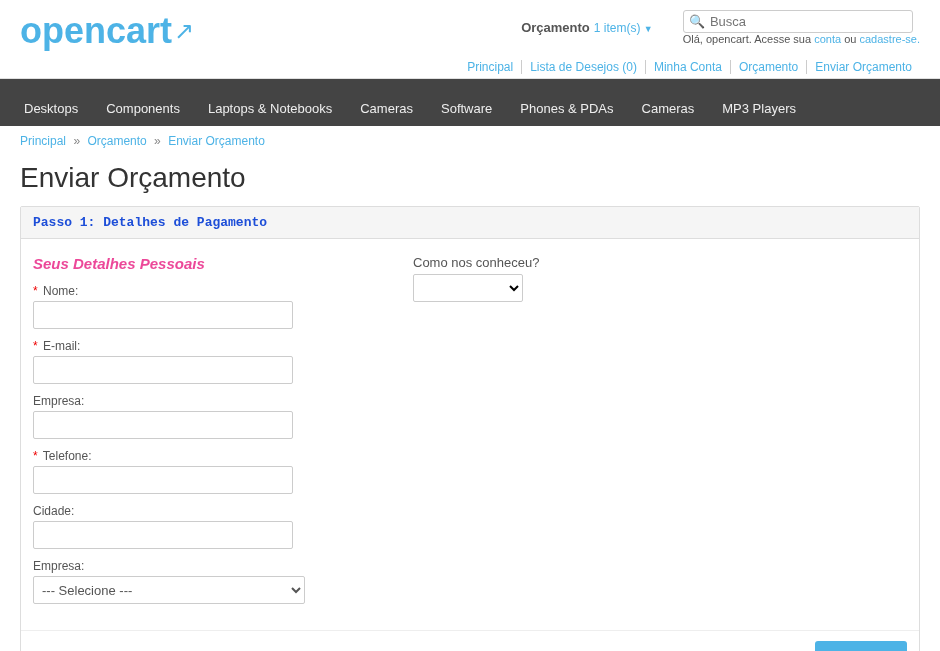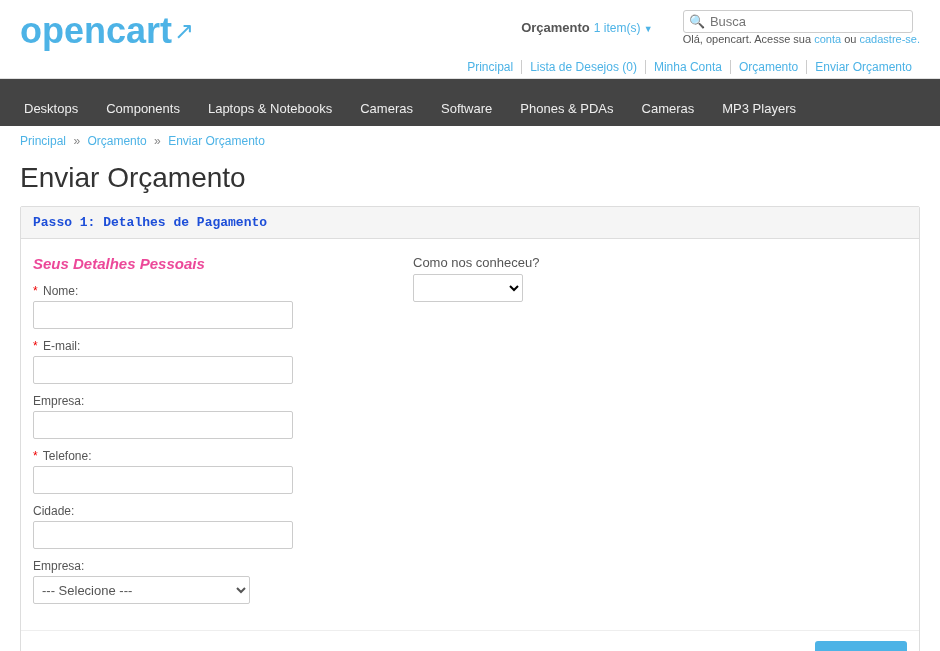--- a/index.html
+++ b/index.html
@@ -140,21 +140,21 @@
     .form-input {
       width: 260px;
       height: 28px;
       border: 1px solid #ccc;
       border-radius: 2px;
       padding: 4px 6px;
       font-size: 13px;
       outline: none;
     }
     .form-select {
-      width: 217px;
+      width: 272px;
       height: 28px;
       border: 1px solid #ccc;
       border-radius: 2px;
       padding: 2px 4px;
       font-size: 13px;
       background: #fff;
       color: #555;
     }
 
     

